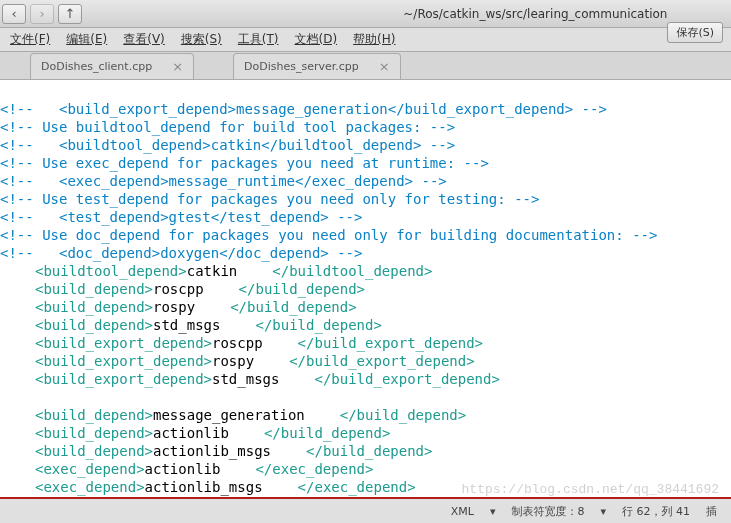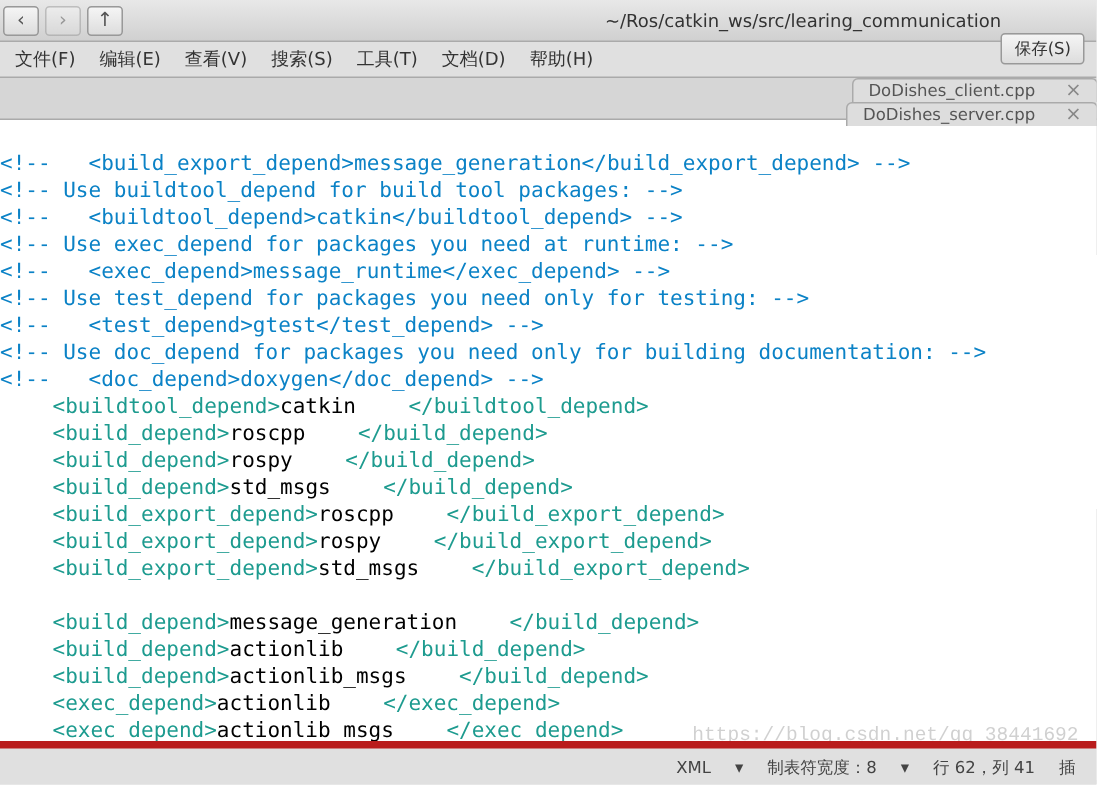--- a/index.html
+++ b/index.html
@@ -2,31 +2,31 @@
 <html><head>
 <meta charset="utf-8">
 <style>
 * { margin:0; padding:0; box-sizing:border-box; }
 body { font-family:"DejaVu Sans",sans-serif; font-size:12px; background:#d6d6d6; width:731px; height:523px; overflow:hidden; position:relative; }
 .titlebar { height:28px; background:linear-gradient(#e8e8e8,#d0d0d0); display:flex; align-items:center; border-bottom:1px solid #aaa; }
 .titlebar .btn { width:24px; height:20px; margin:0 2px; border:1px solid #999; border-radius:3px; background:linear-gradient(#f5f5f5,#ddd); display:flex; align-items:center; justify-content:center; font-size:13px; color:#555; }
 .titlebar .title { flex:1; text-align:right; color:#333; font-size:12px; }
 .titlebar .savebtn { margin-right:8px; border:1px solid #999; border-radius:3px; background:linear-gradient(#f5f5f5,#ddd); padding:2px 8px; font-size:11px; color:#333;margin-top:37px; }
 .menubar { height:24px; background:#e0e0e0; display:flex; align-items:center; padding-left:2px; border-bottom:1px solid #aaa; }
-.menubar span { padding:3px 8px; color:#333; font-size:12px; cursor:default; }
-.tabbar { height:28px; background:#d6d6d6; display:flex; align-items:flex-end; border-bottom:1px solid #aaa;flex-direction:column; }
+.menubar span { padding:3px 8px; color:#333; font-size:12px; cursor:default;text-decoration:underline; }
+.tabbar { height:28px; background:#d6d6d6; display:flex; align-items:flex-end; border-bottom:1px solid #aaa; }
 .tab { height:26px; display:flex; align-items:center; padding:0 10px; border:1px solid #aaa; border-bottom:none; margin-right:-1px; background:#e8e8e8; border-radius:4px 4px 0 0; font-size:11px; color:#333; position:relative; }
 .tab.inactive { background:#ddd; color:#555; }
 .tab .close { margin-left:20px; color:#888; font-size:13px; }
 .tab.active { background:#fff; }
 .editor { background:#fff; height:440px; overflow:hidden; font-family:"DejaVu Sans Mono",monospace; font-size:14px; line-height:18px; padding:2px 0 0 0; white-space:pre; color:#000; }
 .c-comment { color:#0b82c6; }
 .c-tag { color:#1d9b8f;margin-left:35px; }
 .c-text { color:#000; }
-.statusbar { position:absolute; bottom:0; left:0; right:0; height:20px; background:#e0e0e0; border-top:5px solid #b91c1c; display:flex; align-items:center; font-size:11px; color:#444; padding:12px 6px; }
+.statusbar { position:absolute; bottom:0; left:0; right:0; height:20px; background:#e0e0e0; border-top:2px solid #b91c1c; display:flex; align-items:center; font-size:11px; color:#444; padding:12px 6px; }
 .statusbar .spacer { flex:1; }
 .statusbar span { margin:0 8px; }
 .watermark { position:absolute; right:12px; bottom:26px; color:rgba(120,120,120,0.35); font-size:13px; font-family:Liberation Mono, monospace; }
 </style>
 </head>
 <body>
 
 <div class="titlebar">
   <div class="btn">
       <span>‹</span>

